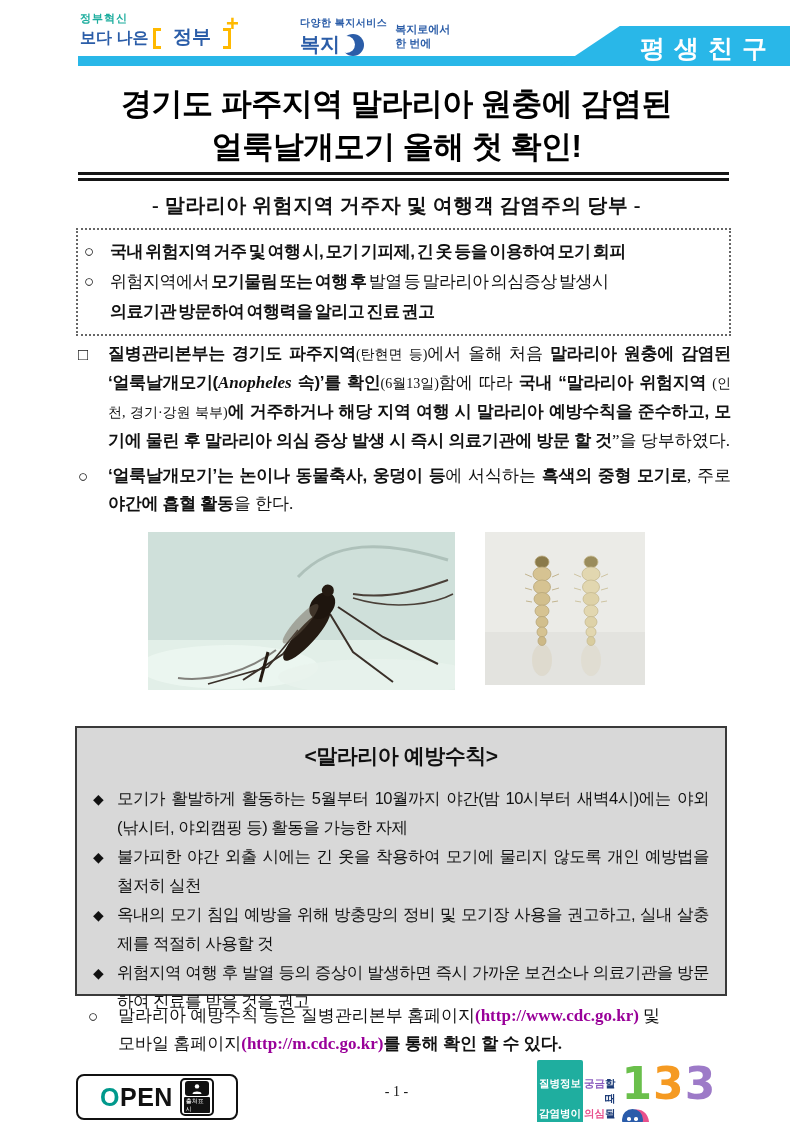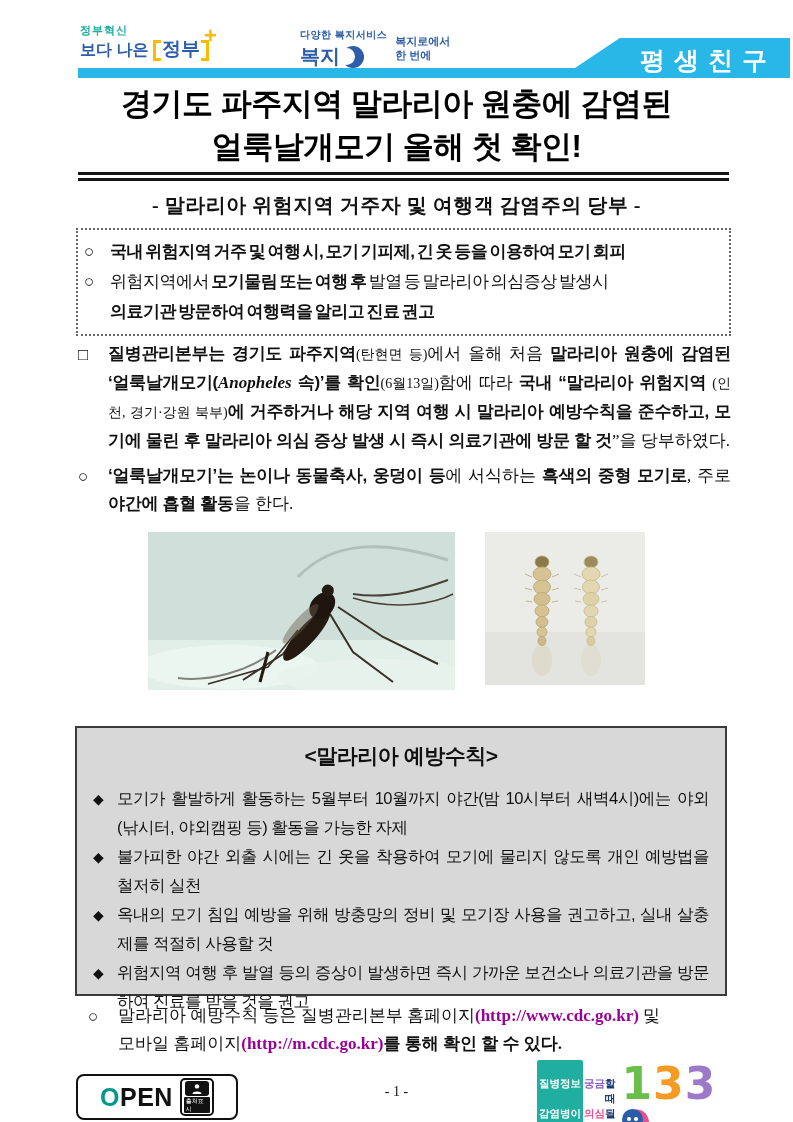--- a/index.html
+++ b/index.html
@@ -1,26 +1,26 @@
 <!DOCTYPE html>
 <html><head>
 <meta charset="utf-8">
 <style>
   * { margin:0; padding:0; box-sizing:border-box; }
   html,body { background:#ffffff; }
   body { font-family:"Liberation Sans", sans-serif; color:#111; }
   .page { position:relative; width:793px; height:1122px; background:#fff; overflow:hidden; margin:0 auto; }
 
   
-  .header { position:absolute; top:12px; left:0; right:0; height:68px; }
+  .header { position:absolute; top:0; left:0; right:0; height:68px; }
   .hstrip { position:absolute; left:78px; right:3px; bottom:2px; height:10px; background:#29b7e8; }
   .gov-logo { position:absolute; left:80px; top:12px; line-height:1.1; }
   .gov-top { font-size:11px; font-weight:bold; color:#1fae9f; letter-spacing:1px; }
   .gov-bottom { font-size:16px; font-weight:800; color:#2b5da8; margin-top:2px; }
-  .gov-brackets { position:relative; display:inline-block; padding:1px 9px; font-size:19px; }
+  .gov-brackets { position:relative; display:inline-block; padding:1px 20px; font-size:19px; }
   .gov-brackets::before { content:""; position:absolute; left:0; top:2px; bottom:0; width:5px;
     border-left:3px solid #ffb900; border-top:3px solid #ffb900; border-bottom:3px solid #ffb900; }
   .gov-brackets::after { content:""; position:absolute; right:0; top:2px; bottom:0; width:5px;
     border-right:3px solid #ffb900; border-top:3px solid #ffb900; border-bottom:3px solid #ffb900; }
   .gov-plus { position:absolute; top:-14px; right:-8px; color:#ffb900; font-size:22px; font-weight:900; }
   .bokjiro { position:absolute; left:300px; top:16px; display:flex; align-items:center; gap:8px; color:#2b5da8; }
   .bj-top { font-size:10px; font-weight:bold; letter-spacing:0.5px; }
   .bj-main { font-size:20px; font-weight:800; display:flex; align-items:center; margin-top:1px; }
   .crescent { display:inline-block; width:22px; height:22px; border-radius:50%; background:#2b5da8; position:relative; margin-left:2px; }
   .crescent::after { content:""; position:absolute; left:-4px; top:2px; width:17px; height:17px; border-radius:50%; background:#ffffff; }

